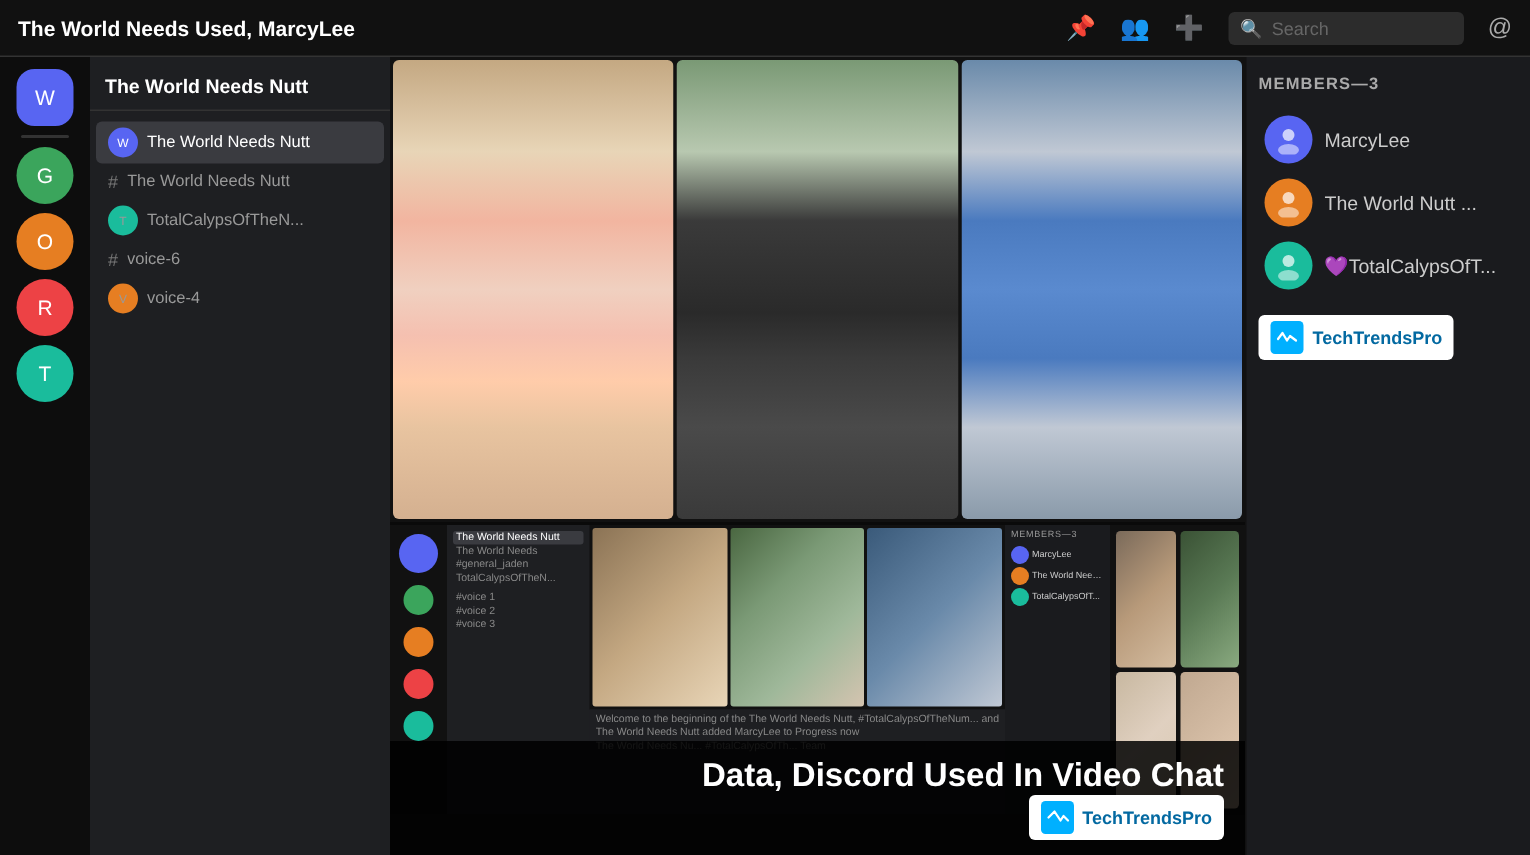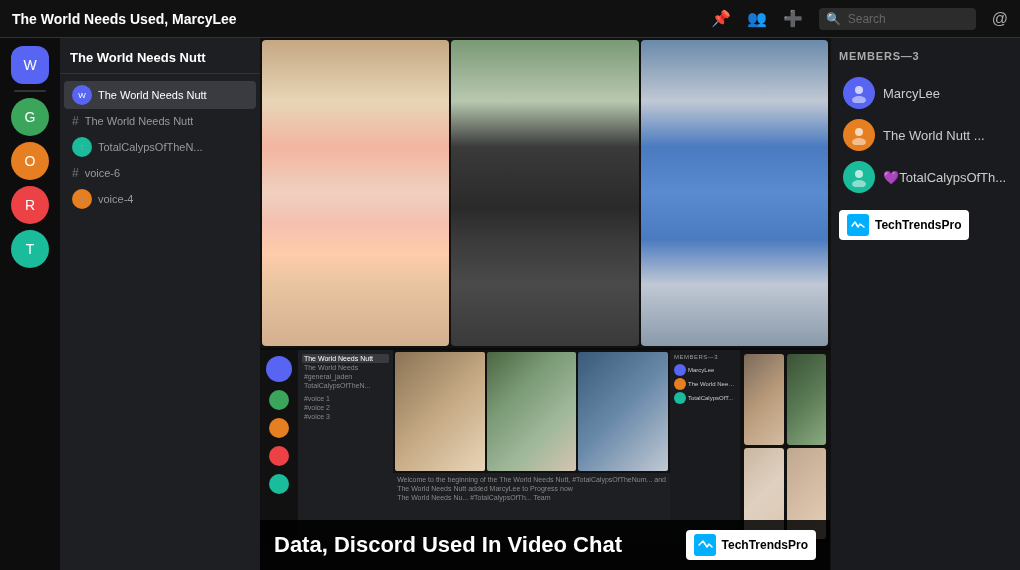--- a/index.html
+++ b/index.html
@@ -433,35 +433,36 @@
       height: 22px;
       display: flex;
       align-items: center;
       justify-content: center;
       font-size: 10px;
       color: #fff;
       font-weight: 700;
     }
     .tech-badge-text {
       font-size: 12px;
-      color: #000000;
+      color: #0369a1;
       font-weight: 600;
     }
 
     
     #bottom-overlay {
       position: absolute;
       bottom: 0;
       left: 0;
       right: 0;
       background: rgba(0,0,0,0.85);
       padding: 10px 14px;
       display: flex;
-      align-items: center;
+      align-items: flex-end;
       justify-content: space-between;
+      flex-direction: column;
     }
 
     .bottom-title {
       font-size: 22px;
       font-weight: 700;
       color: #fff;
     }
 
     
     .av-purple { background: #5865f2; }
@@ -685,21 +686,21 @@
       <span class="member-name">The World Nutt ...</span>
     </div>
 
     <div class="member-row">
       <div class="member-avatar av-teal">
         <svg width="20" height="20" viewBox="0 0 20 20">
           <circle cx="10" cy="7" r="4" fill="#fff" opacity="0.7"></circle>
           <ellipse cx="10" cy="17" rx="7" ry="4" fill="#fff" opacity="0.5"></ellipse>
         </svg>
       </div>
-      <span class="member-name">💜TotalCalypsOfTh...</span>
+      <span class="member-name">💜TotalCalypsOfT...</span>
     </div>
 
     <div style="margin-top: 12px;">
       <div class="tech-badge">
         <div class="tech-badge-icon">
           <svg width="14" height="12" viewBox="0 0 14 12">
             <path d="M1 7 L4 3 L7 8 L9 5 L13 8" stroke="white" stroke-width="1.5" fill="none" stroke-linecap="round" stroke-linejoin="round"></path>
           </svg>
         </div>
         <span class="tech-badge-text">TechTrendsPro</span>

